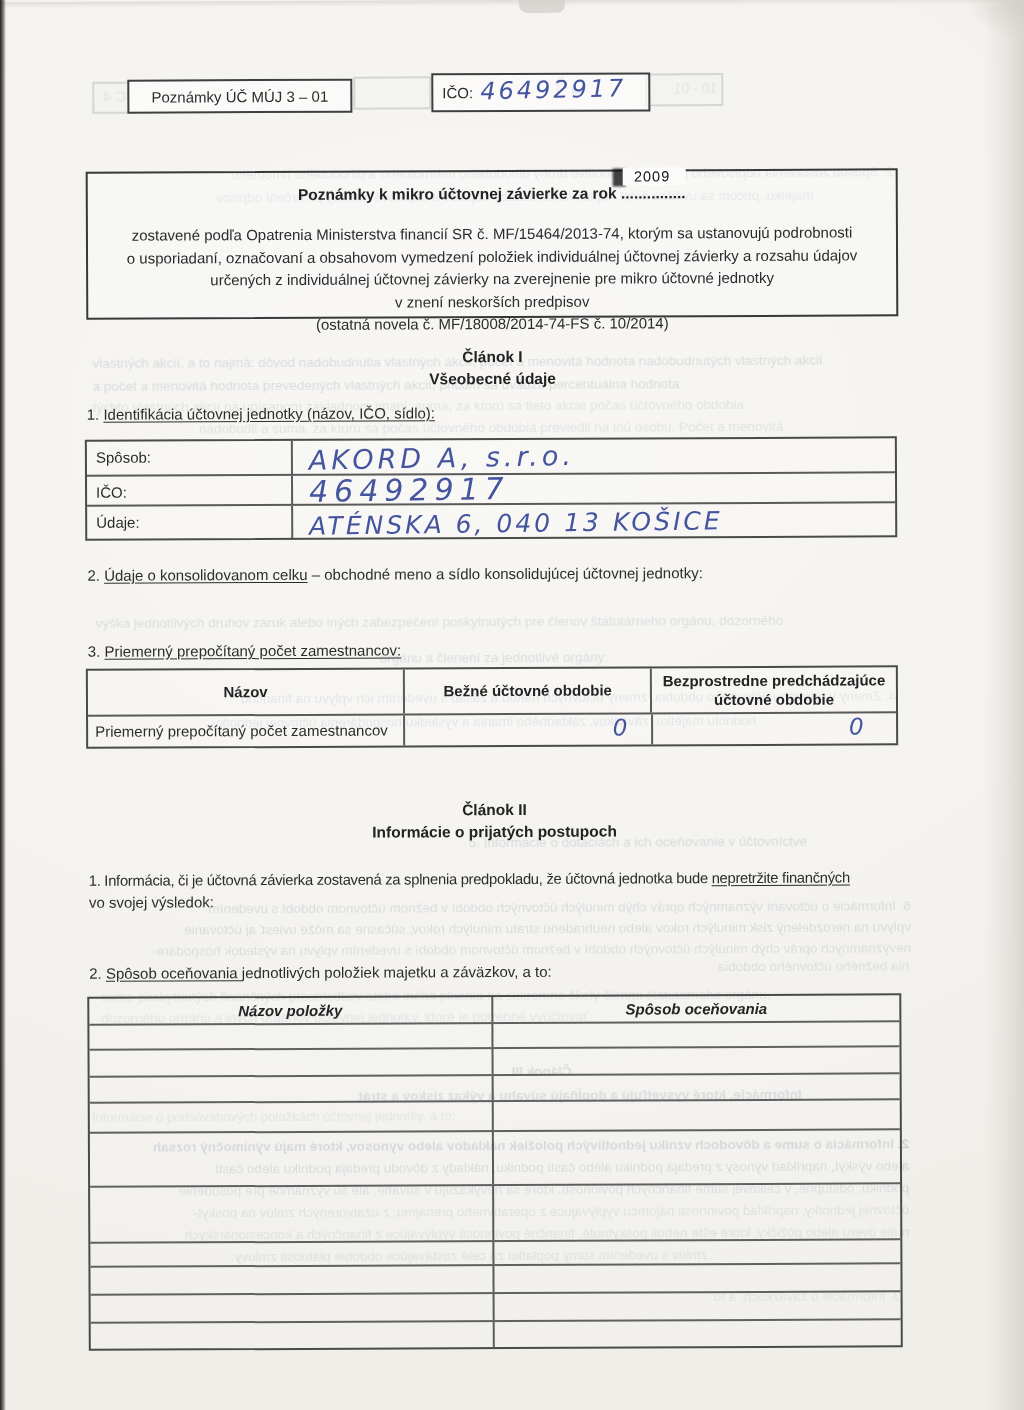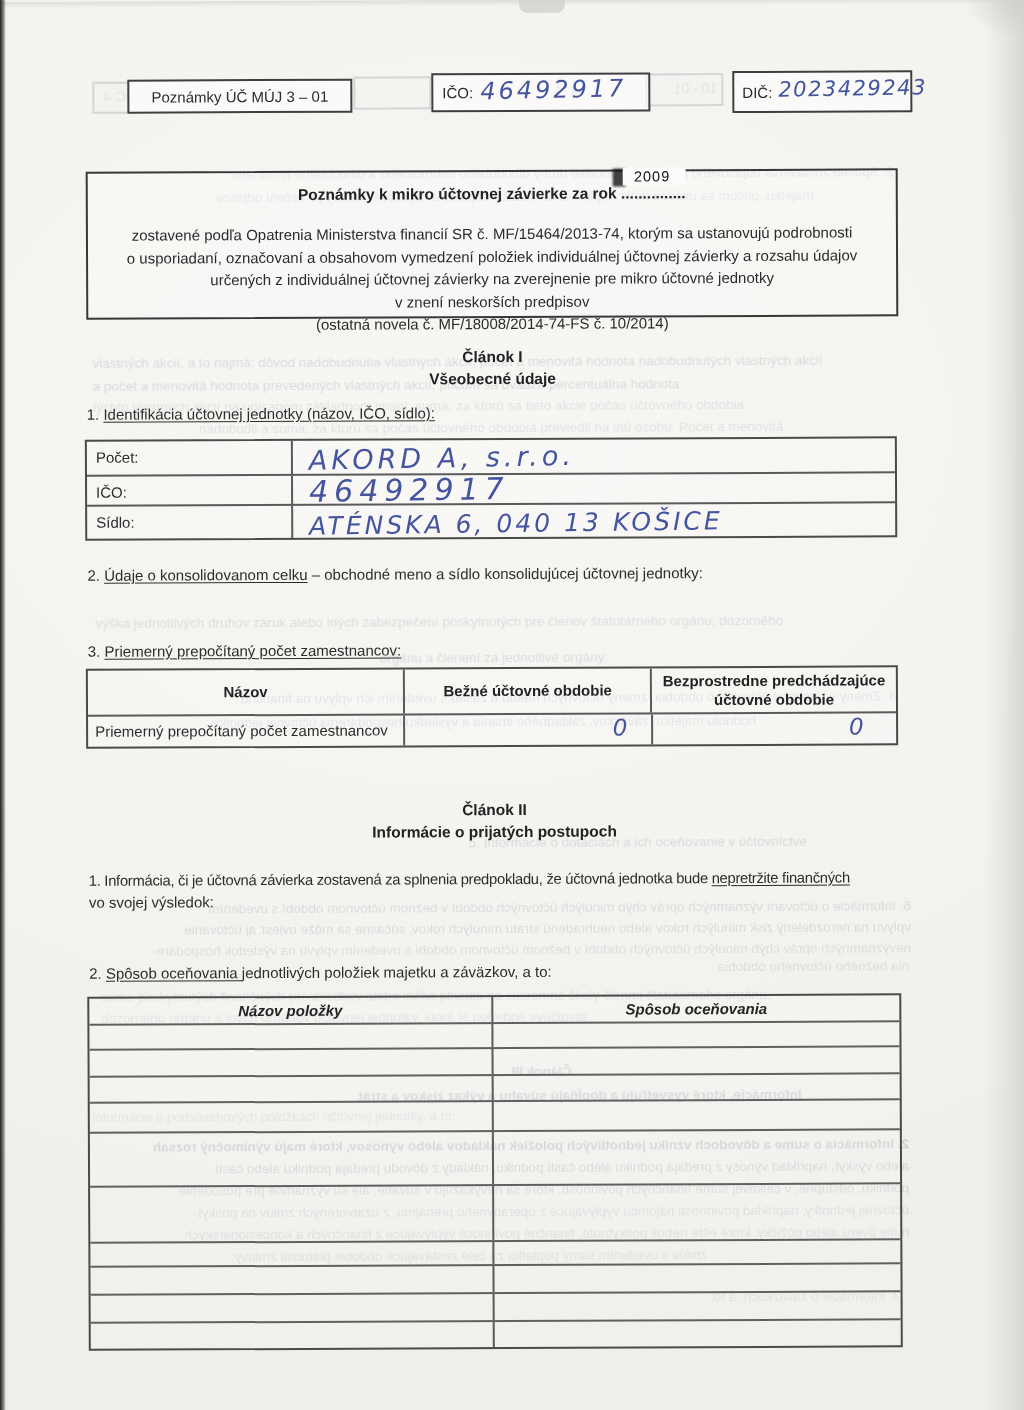--- a/index.html
+++ b/index.html
@@ -133,24 +133,20 @@
     <div class="abs ghost-box gb3"></div>
     <div class="abs scribble">f p</div>
 
     <div class="abs hbox form-box">
       <span>Poznámky ÚČ MÚJ 3 – 01</span>
     </div>
     <div class="abs hbox ico-box">
       <span>IČO:</span>
       <span class="hand hand-ico">46492917</span>
     </div>
-    <div class="abs hbox dic-box">
-      <span>DIČ:</span>
-      <span class="hand hand-dic">2023429243</span>
-    </div>
 
     <div class="abs title-box">
       <div class="title-line">
         <span>Poznámky k mikro účtovnej závierke za rok </span><span class="dots-wrap"><span>...............</span><span class="smudge"></span><span class="year-patch">2009</span></span>
       </div>
       <div class="title-par">
         <div>zostavené podľa Opatrenia Ministerstva financií SR č. MF/15464/2013-74, ktorým sa ustanovujú podrobnosti</div>
         <div>o usporiadaní, označovaní a obsahovom vymedzení položiek individuálnej účtovnej závierky a rozsahu údajov</div>
         <div><span>určených z individuálnej účtovnej závierky na zverejnenie pre </span><span class="b">mikro účtovné jednotky</span></div>
         <div>v znení neskorších predpisov</div>
@@ -162,33 +158,33 @@
       <div>Článok I</div>
       <div>Všeobecné údaje</div>
     </div>
 
     <div class="abs item" style="top:404px;">
       <span>1. </span><span class="u">Identifikácia účtovnej jednotky (názov, IČO, sídlo):</span>
     </div>
 
     <div class="abs ident">
       <div class="irow" style="height:33px;">
-        <div class="ilab">Počet:</div>
+        <div class="ilab">Spôsob:</div>
         <div class="ival">
           <span class="hand" style="font-size:27px;letter-spacing:4px;top:4px;transform:rotate(-0.8deg);">AKORD A, s.r.o.</span>
         </div>
       </div>
       <div class="irow" style="height:30px;">
         <div class="ilab">IČO:</div>
         <div class="ival">
           <span class="hand" style="font-size:30px;letter-spacing:6px;top:0px;transform:rotate(-0.6deg);">46492917</span>
         </div>
       </div>
       <div class="irow" style="height:34px;">
-        <div class="ilab">Sídlo:</div>
+        <div class="ilab">Údaje:</div>
         <div class="ival">
           <span class="hand" style="font-size:25px;letter-spacing:3px;top:6px;transform:rotate(-0.5deg);">ATÉNSKA 6, 040 13 KOŠICE</span>
         </div>
       </div>
     </div>
 
     <div class="abs item" style="top:565px;">
       <span>2. </span><span class="u">Údaje o konsolidovanom celku</span><span> – obchodné meno a sídlo konsolidujúcej účtovnej jednotky:</span>
     </div>
 

